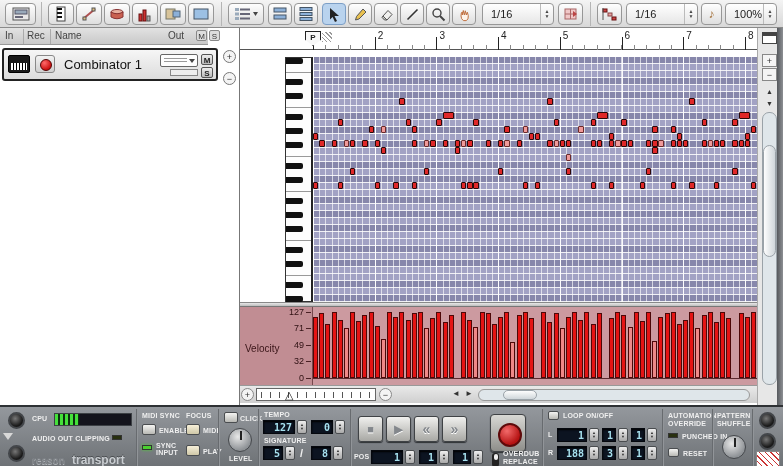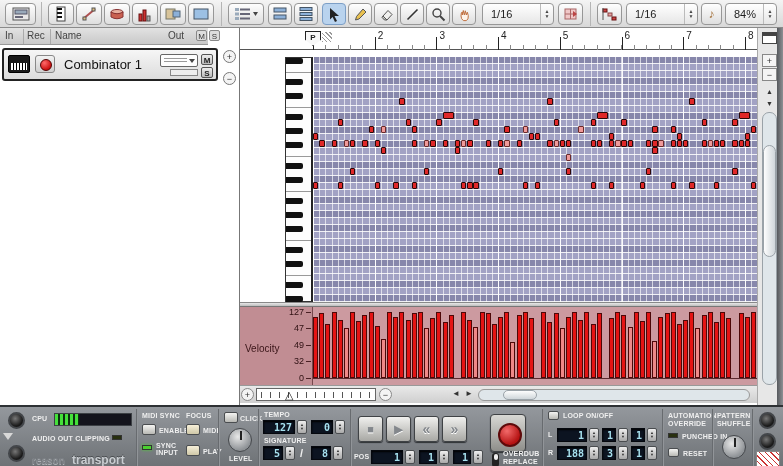--- a/index.html
+++ b/index.html
@@ -292,21 +292,21 @@
       <span>1/16</span>
       <span class="spinctl">
           <span>▲</span>
           <span>▼</span>
         </span>
     </div>
     <button class="tbtn" style="left:701px;width:21px;font-size:12px;color:#a4713a">
       <span>♪</span>
     </button>
     <div class="spinbox" style="left:725px;width:52px">
-      <span>84%</span>
+      <span>100%</span>
       <span class="spinctl">
           <span>▲</span>
           <span>▼</span>
         </span>
     </div>
   </div>
 
   <div class="main">
 
     <div class="tracks">
@@ -510,21 +510,21 @@
         </div>
 
       <div class="splitter"></div>
 
       <div class="velocity">
         <div class="vel-label-box">
           <span class="vel-name">Velocity</span>
           <div id="vscale">
               <span class="vscale" style="top: 0px;">127</span>
               <div class="vtick" style="top: 5px;"></div>
-              <span class="vscale" style="top: 16.1102px;">47</span>
+              <span class="vscale" style="top: 16.1102px;">71</span>
               <div class="vtick" style="top: 21.1102px;"></div>
               <span class="vscale" style="top: 32.7402px;">49</span>
               <div class="vtick" style="top: 37.7402px;"></div>
               <span class="vscale" style="top: 49.3701px;">32</span>
               <div class="vtick" style="top: 54.3701px;"></div>
               <span class="vscale" style="top: 66px;">0</span>
               <div class="vtick" style="top: 71px;"></div>
             </div>
         </div>
         <div class="vel-bars" id="velbars">

